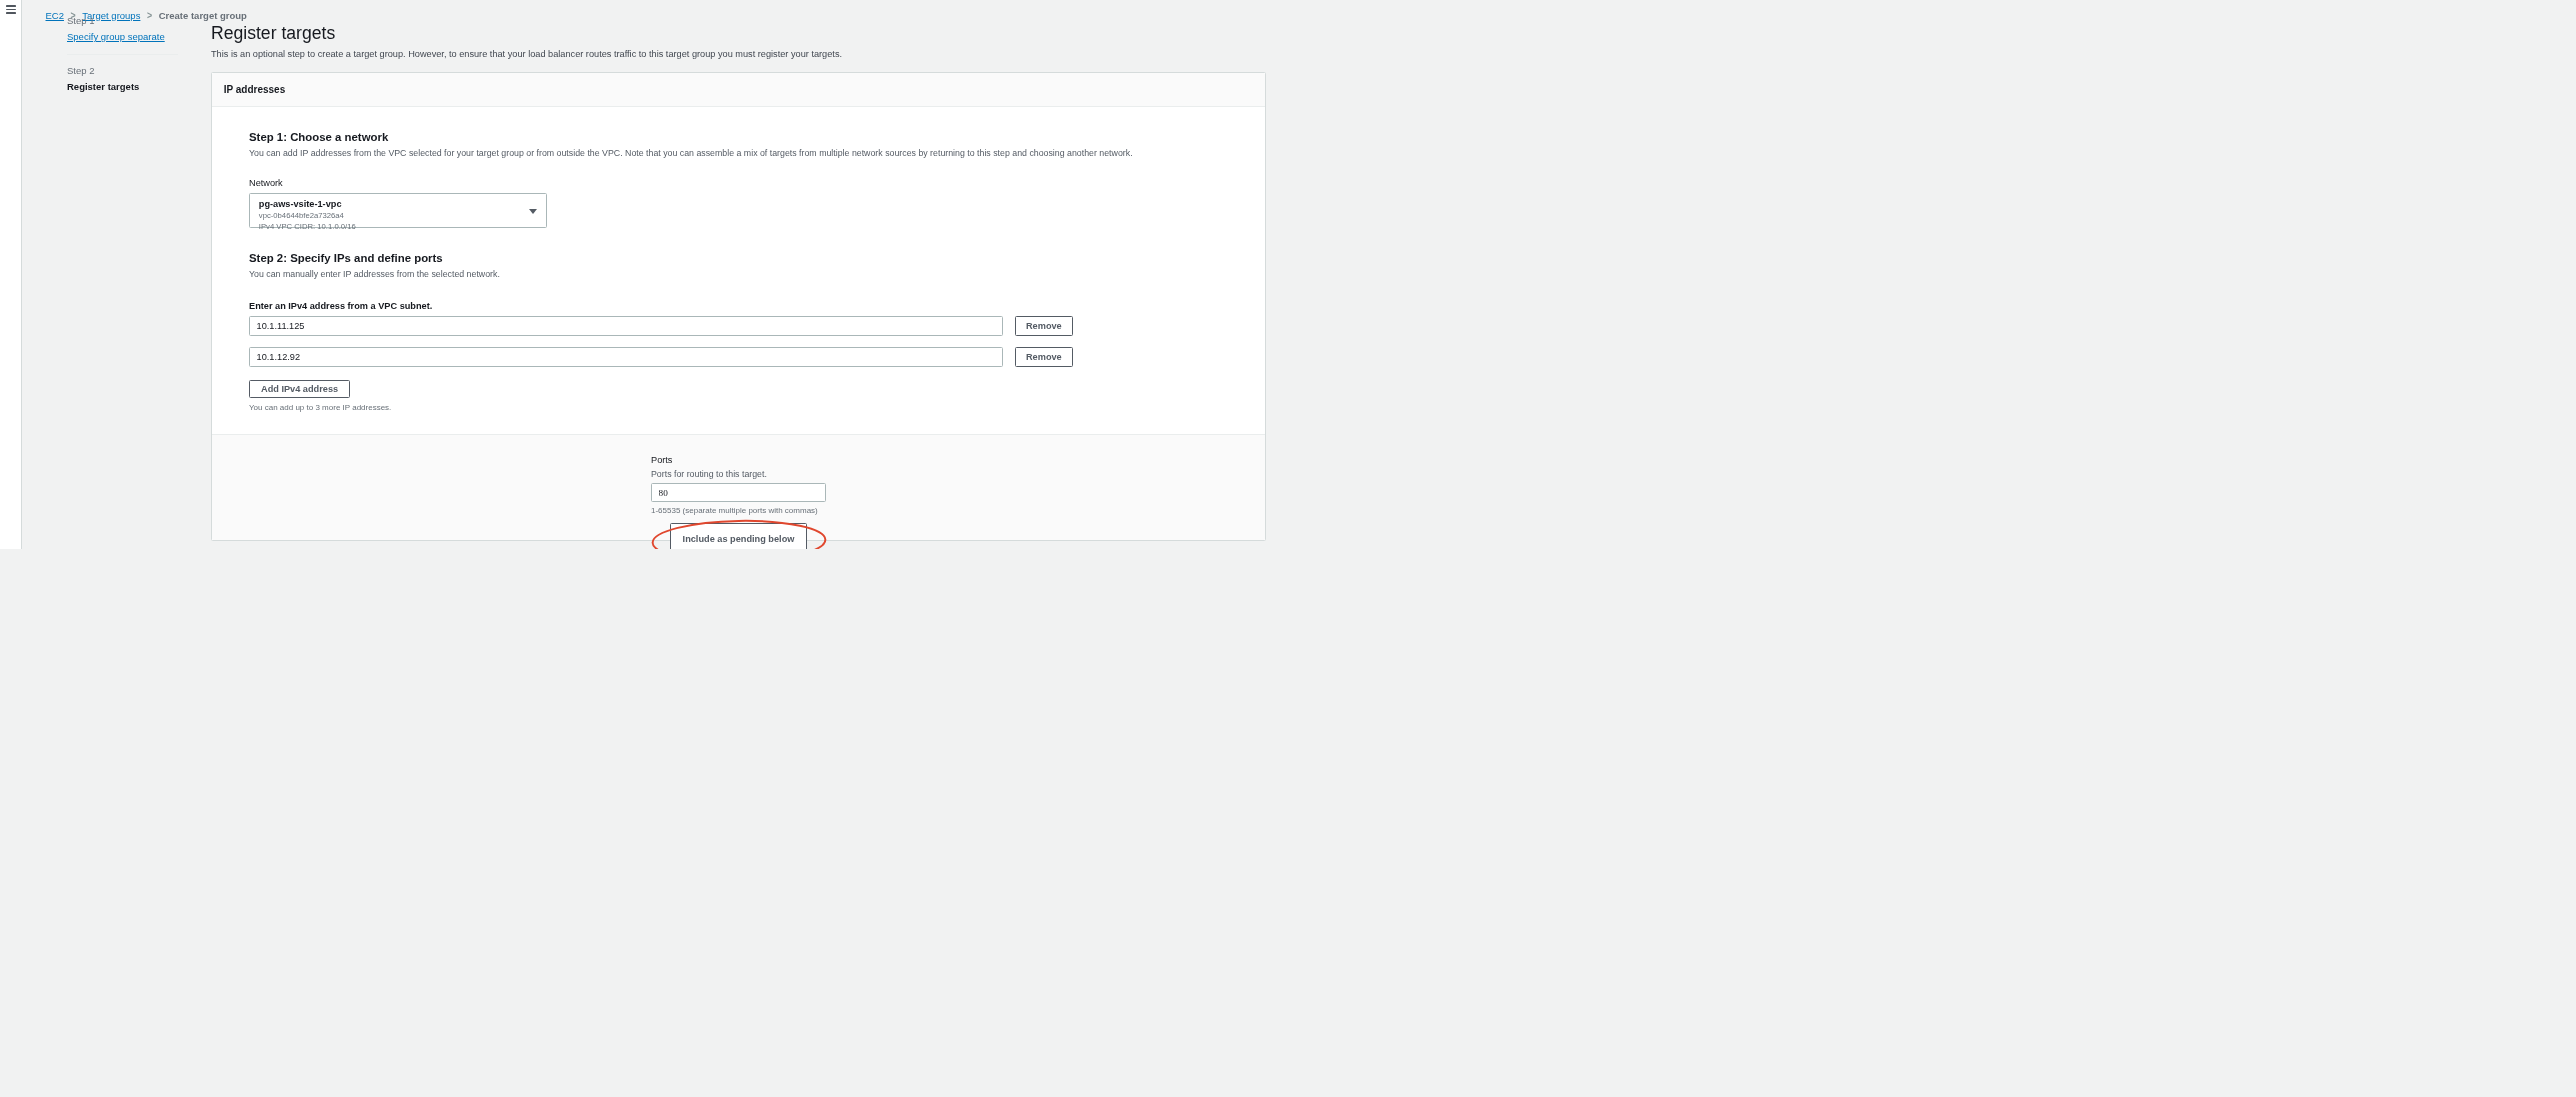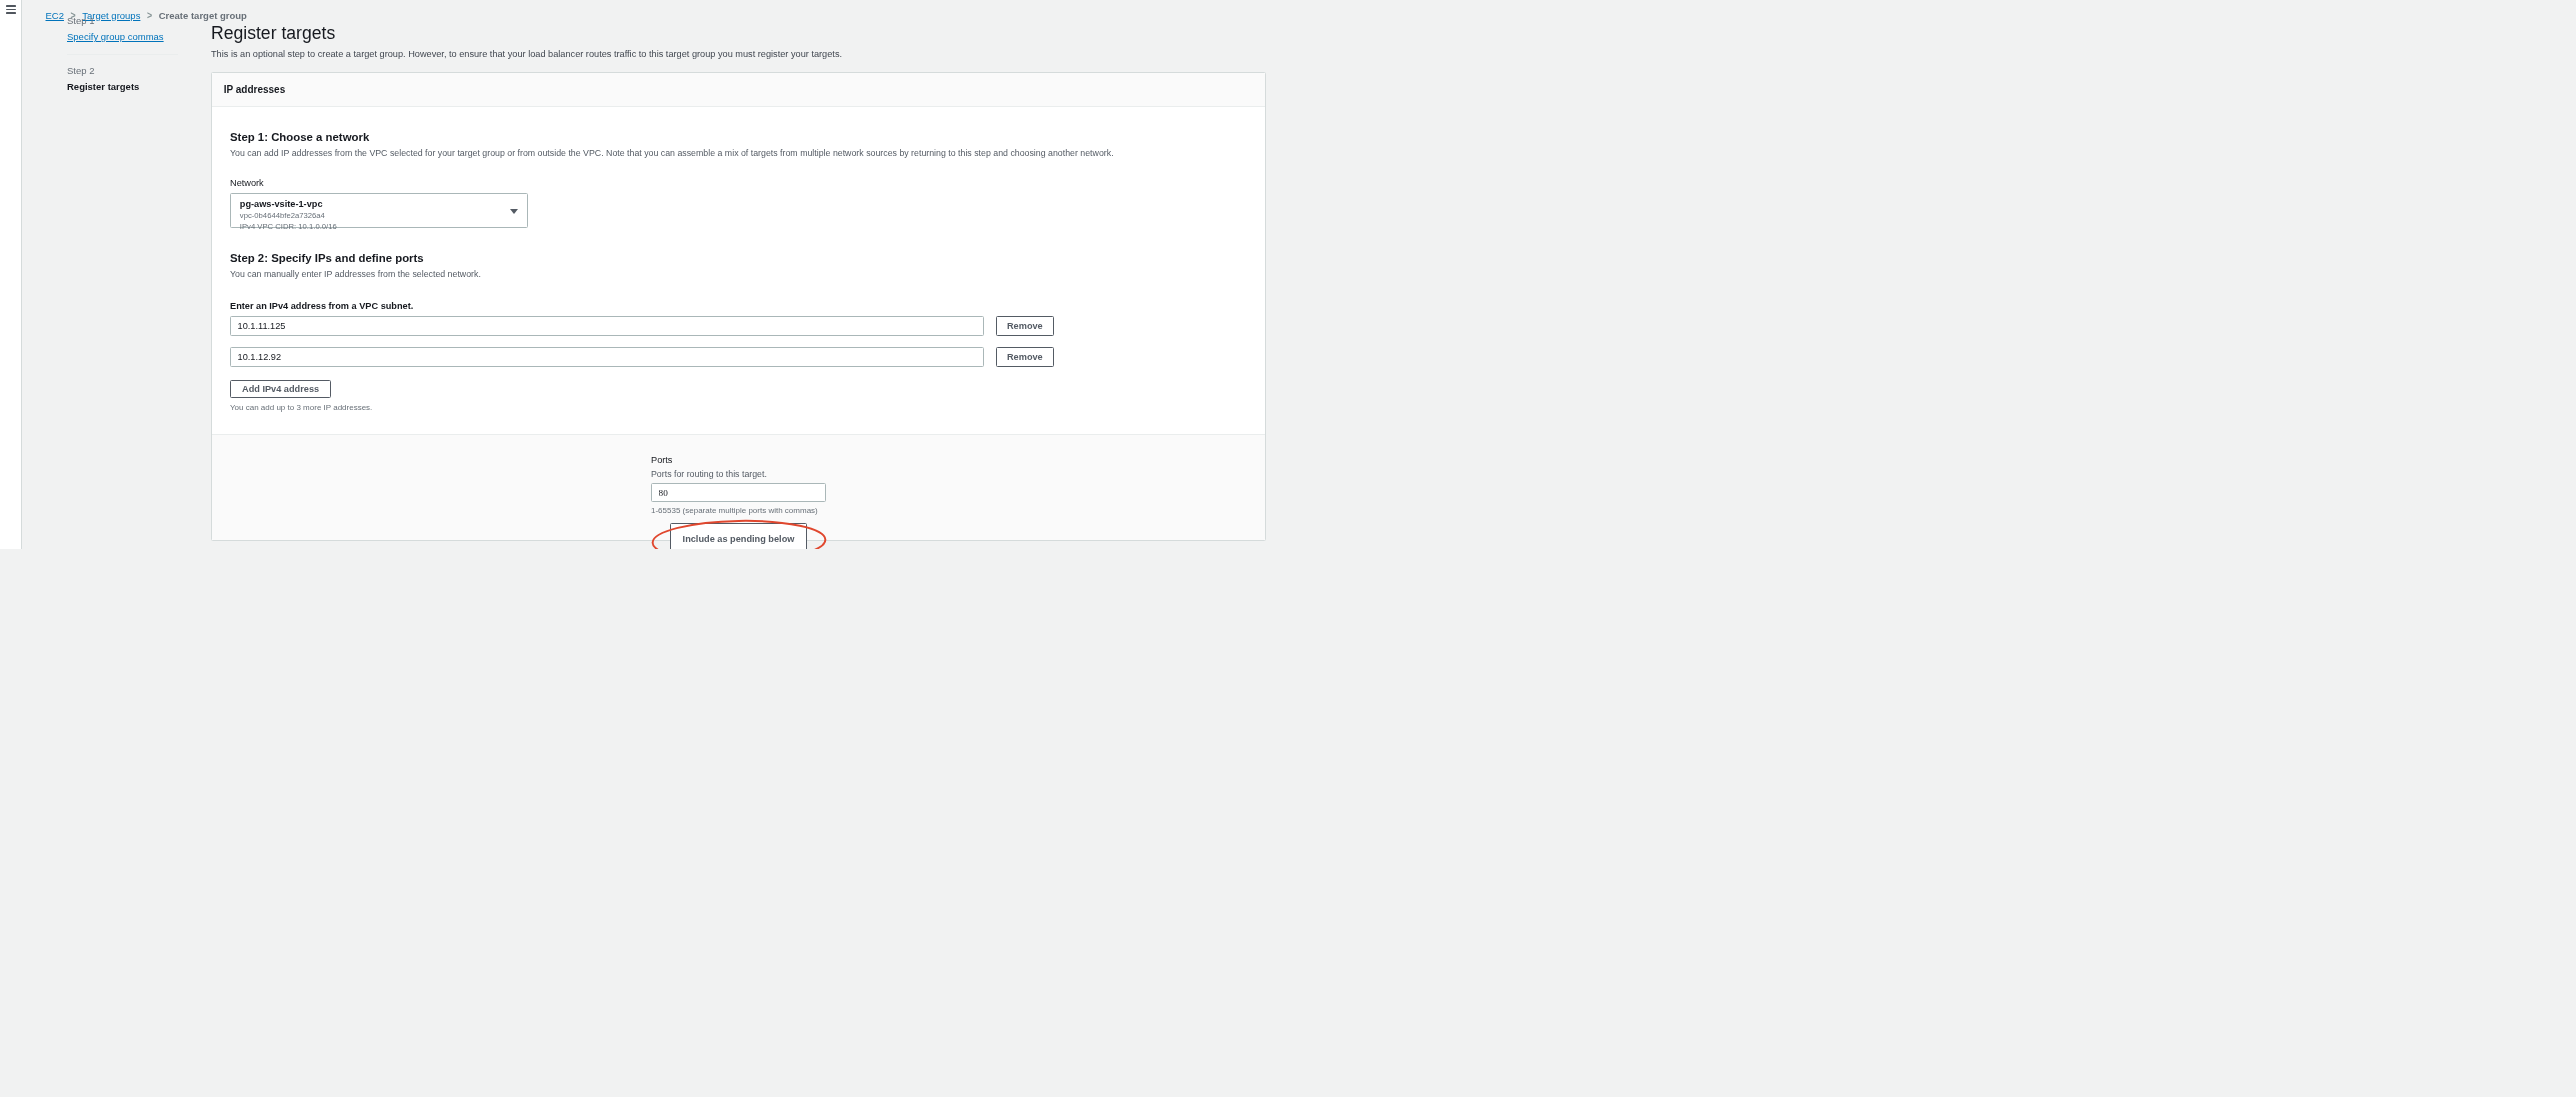--- a/index.html
+++ b/index.html
@@ -62,21 +62,21 @@
     border: 0.7px solid #d5dbdb;
     border-radius: 1.5px;
   }
   .panel-header {
     background: #fafafa;
     border-bottom: 0.7px solid #eaeded;
     padding: 11px 11.7px 10.3px;
     font-size: 10px; font-weight: 700;
     border-radius: 1.5px 1.5px 0 0;
   }
-  .panel-body { padding: 24px 18px 22px; }
+  .panel-body { padding: 24px 37px 22px; }
 
   .section-heading { font-size: 11.4px; font-weight: 700; color: #16191f; }
   .section-desc { font-size: 8.8px; color: #545b64; margin-top: 5.1px; }
 
   .field-label { font-size: 9.2px; color: #16191f; margin-top: 20.5px; }
 
   .select {
     margin-top: 5.1px;
     width: 298px; height: 35px;
     background: #fff;
@@ -168,21 +168,21 @@
   <nav class="breadcrumb">
     <a class="crumb-link">EC2</a>
     <span class="crumb-sep">&gt;</span>
     <a class="crumb-link">Target groups</a>
     <span class="crumb-sep">&gt;</span>
     <span class="crumb-current">Create target group</span>
   </nav>
 
   <aside class="steps-nav">
     <div class="step-label">Step 1</div>
-    <a class="step-link">Specify group commas</a>
+    <a class="step-link">Specify group separate</a>
     <hr class="nav-divider">
     <div class="step-label">Step 2</div>
     <div class="step-current">Register targets</div>
   </aside>
 
   <main class="main">
     <h1 class="page-title">Register targets</h1>
     <div class="page-desc">This is an optional step to create a target group. However, to ensure that your load balancer routes traffic to this target group you must register your targets.</div>
 
     <section class="panel">

